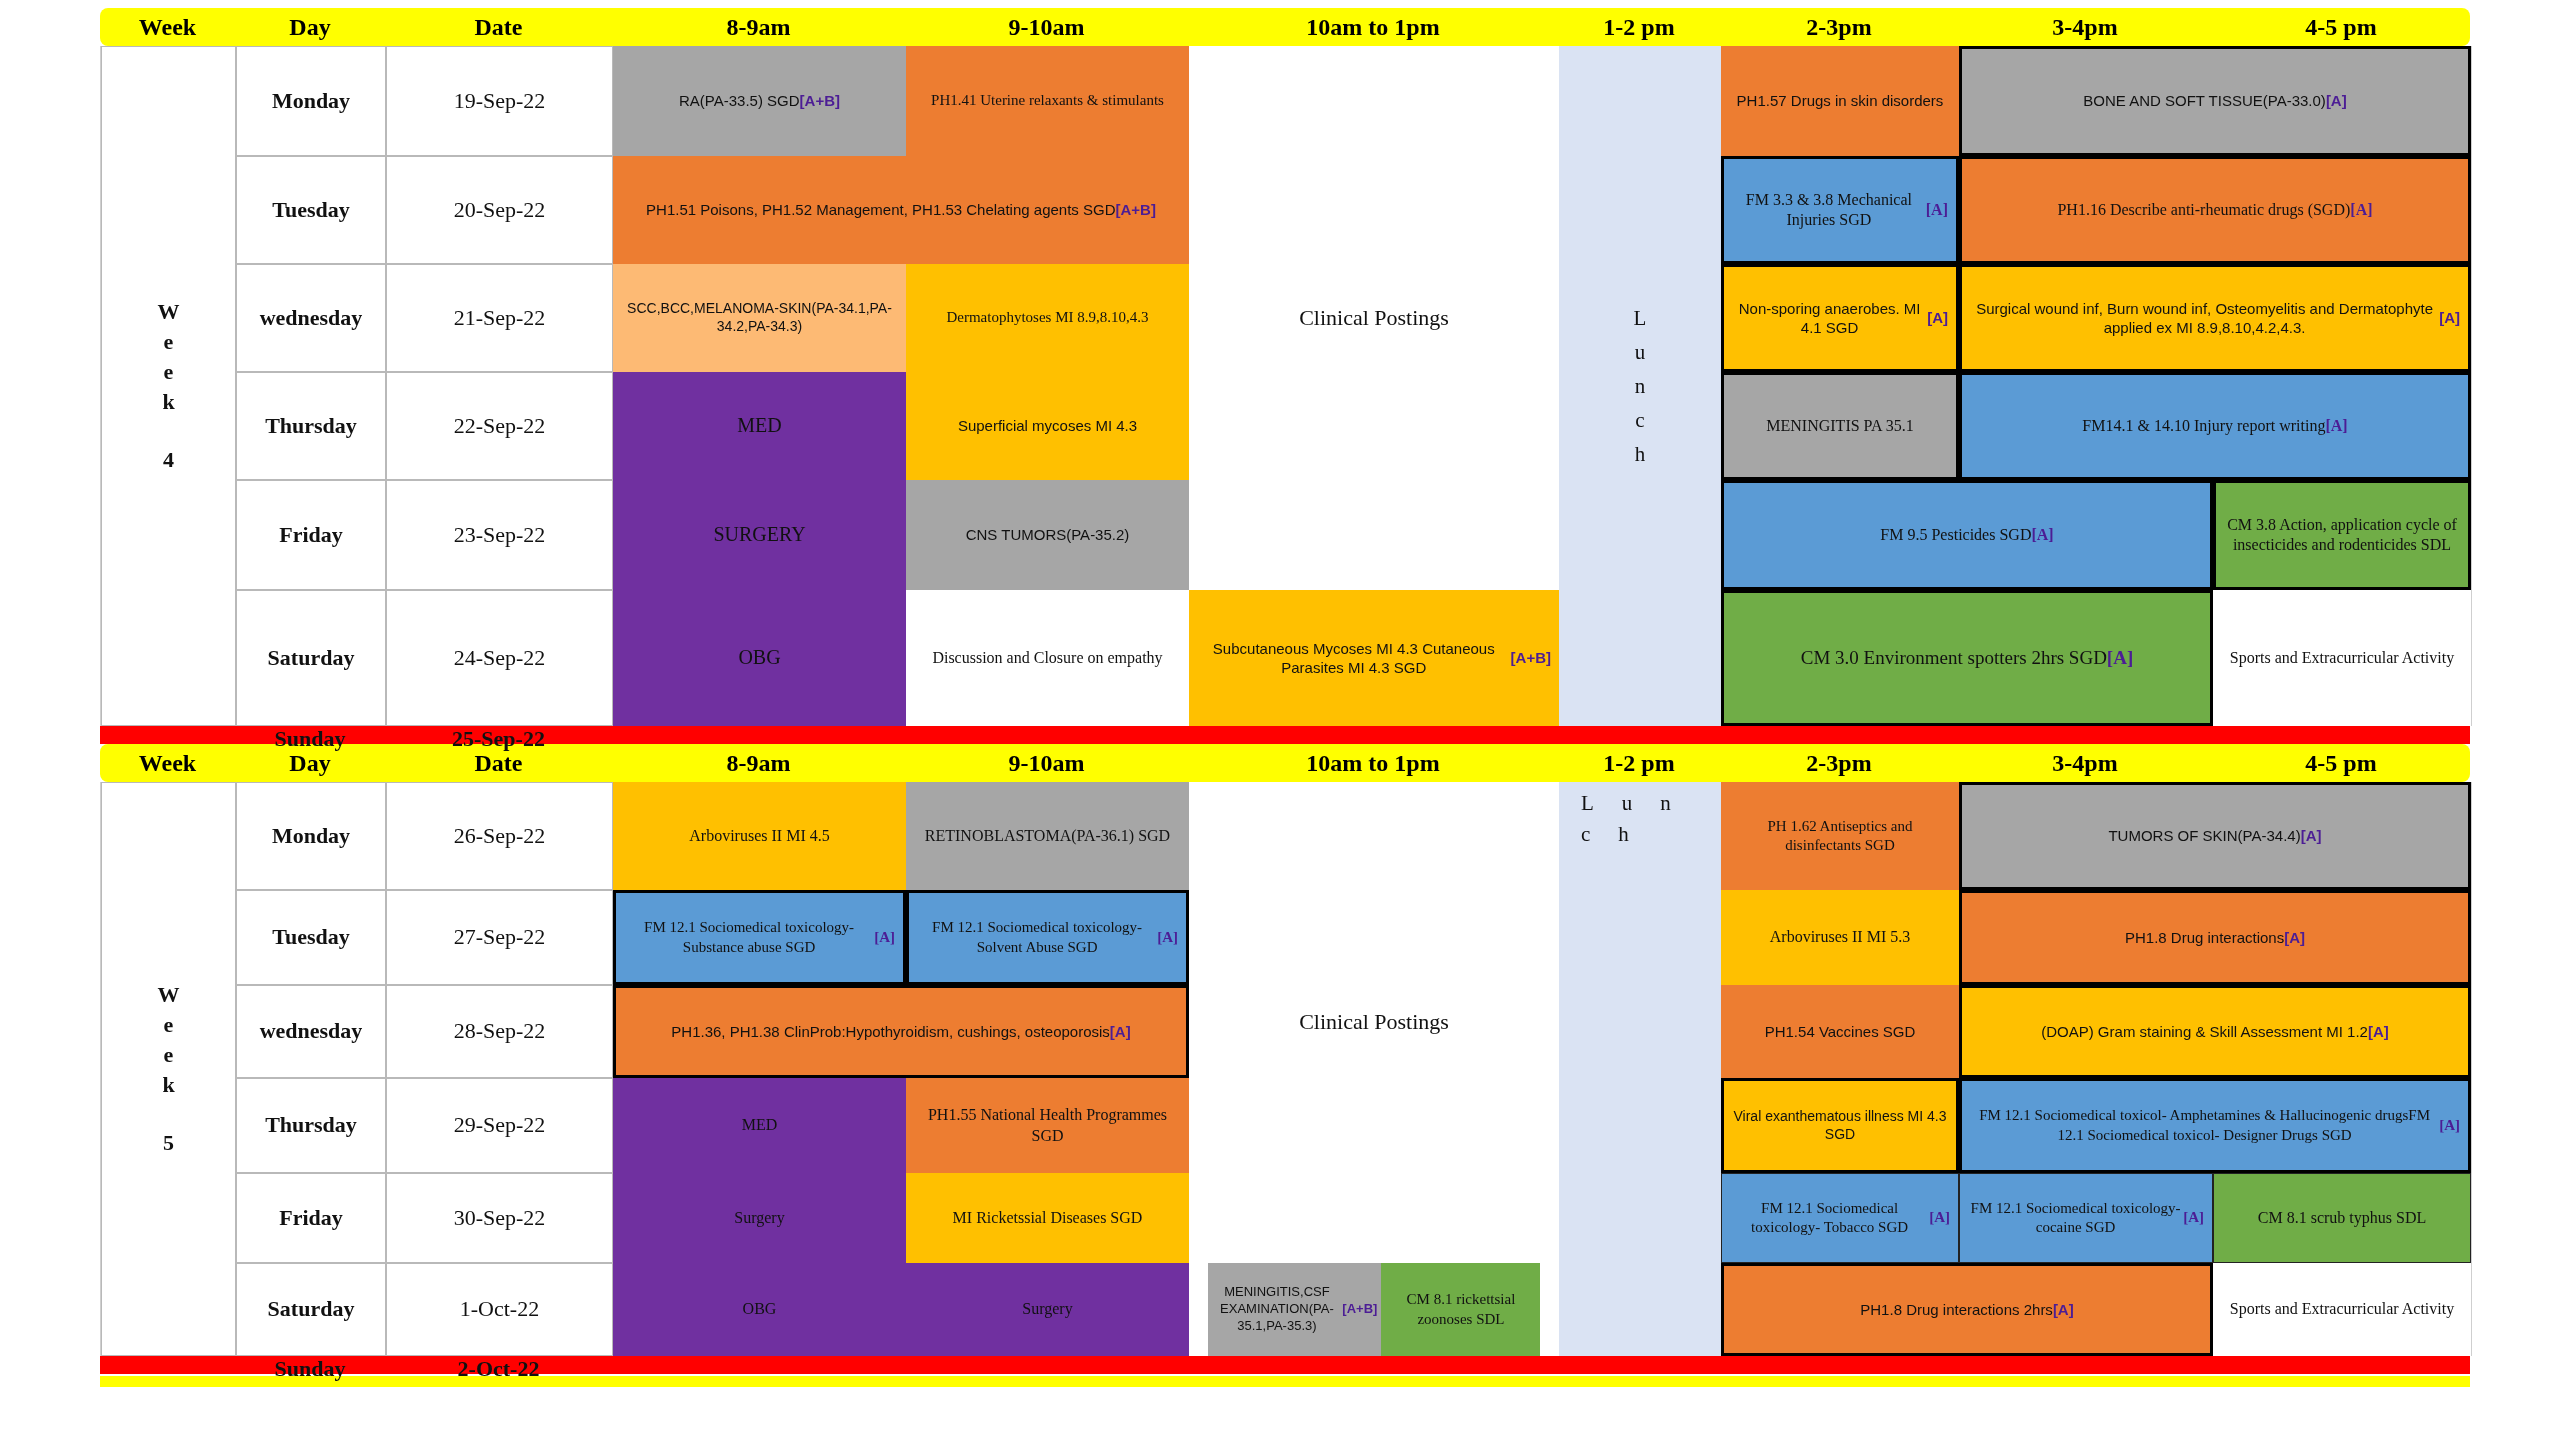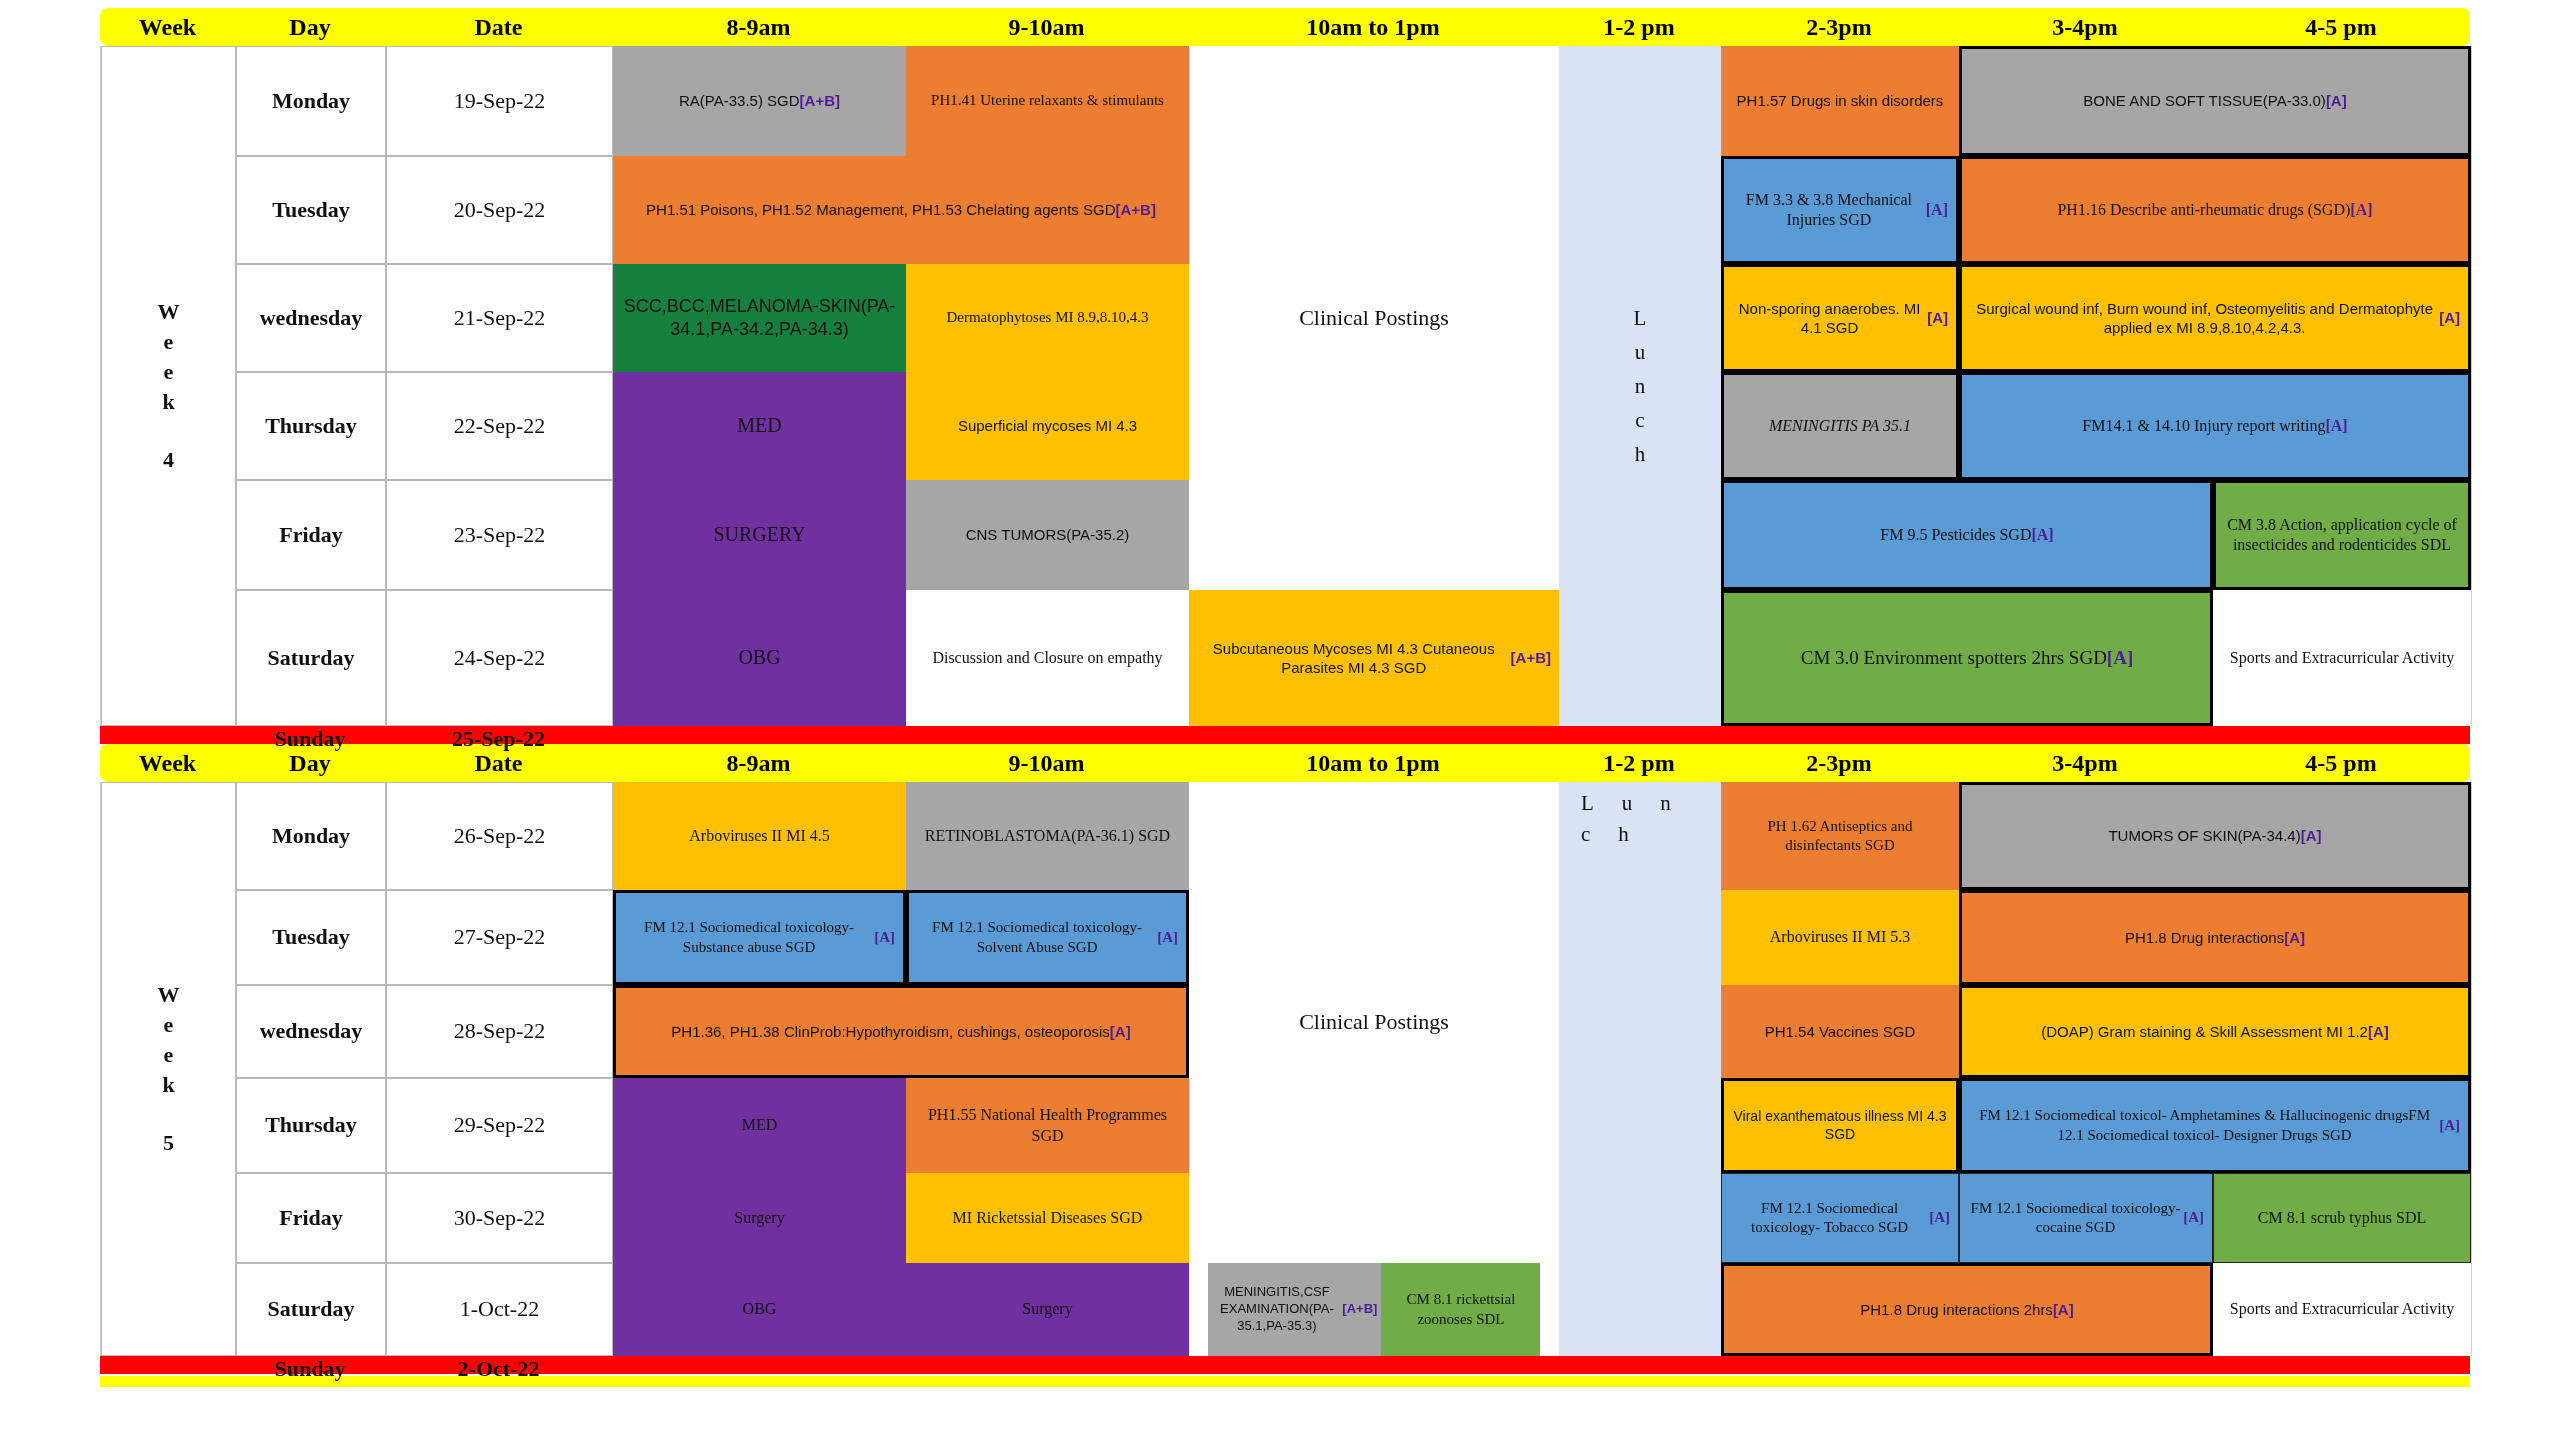--- a/index.html
+++ b/index.html
@@ -92,41 +92,41 @@
         <span class="tag">[A+B]</span> 
       </div>
       <div class="cell serif b2" style="grid-area: 2 / 8 / auto / span 1; background: rgb(91, 155, 213);">
         <span>FM 3.3 &amp; 3.8 Mechanical Injuries SGD </span> 
         <span class="tag">[A]</span> 
       </div>
       <div class="cell serif b2" style="grid-area: 2 / 9 / auto / span 2; background: rgb(237, 125, 49);">
         <span>PH1.16 Describe anti-rheumatic drugs (SGD) </span> 
         <span class="tag">[A]</span> 
       </div>
-      <div class="cell sans" style="grid-area: 3 / 4 / auto / span 1; background: #15803d; font-size: 18px;">
+      <div class="cell sans" style="grid-area: 3 / 4 / auto / span 1; background: #fdba74; font-size: 14px;">
         <span>SCC,BCC,MELANOMA-SKIN(PA-34.1,PA-34.2,PA-34.3)</span> 
       </div>
       <div class="cell serif" style="grid-area: 3 / 5 / auto / span 1; background: rgb(255, 192, 0); font-size: 15px;">
         <span>Dermatophytoses MI 8.9,8.10,4.3</span> 
       </div>
       <div class="cell sans b2" style="grid-area: 3 / 8 / auto / span 1; background: rgb(255, 192, 0);">
         <span>Non-sporing anaerobes. MI 4.1 SGD </span> 
         <span class="tag">[A]</span> 
       </div>
       <div class="cell sans b2" style="grid-area: 3 / 9 / auto / span 2; background: rgb(255, 192, 0);">
         <span>Surgical wound inf, Burn wound inf, Osteomyelitis and Dermatophyte applied ex MI 8.9,8.10,4.2,4.3. </span> 
         <span class="tag">[A]</span> 
       </div>
       <div class="cell serif" style="grid-area: 4 / 4 / auto / span 1; background: rgb(112, 48, 160); font-size: 20px;">
         <span>MED</span> 
       </div>
       <div class="cell sans" style="grid-area: 4 / 5 / auto / span 1; background: rgb(255, 192, 0);">
         <span>Superficial mycoses MI 4.3</span> 
       </div>
-      <div class="cell serif b2" style="grid-area: 4 / 8 / auto / span 1; background: rgb(166, 166, 166); font-style: italic;">
+      <div class="cell serif b2" style="grid-area: 4 / 8 / auto / span 1; background: rgb(166, 166, 166);">
         <span>MENINGITIS PA 35.1</span> 
       </div>
       <div class="cell serif b2" style="grid-area: 4 / 9 / auto / span 2; background: rgb(91, 155, 213);">
         <span>FM14.1 &amp; 14.10 Injury report writing </span> 
         <span class="tag">[A]</span> 
       </div>
       <div class="cell serif" style="grid-area: 5 / 4 / auto / span 1; background: rgb(112, 48, 160); font-size: 20px;">
         <span>SURGERY</span> 
       </div>
       <div class="cell sans" style="grid-area: 5 / 5 / auto / span 1; background: rgb(166, 166, 166);">

